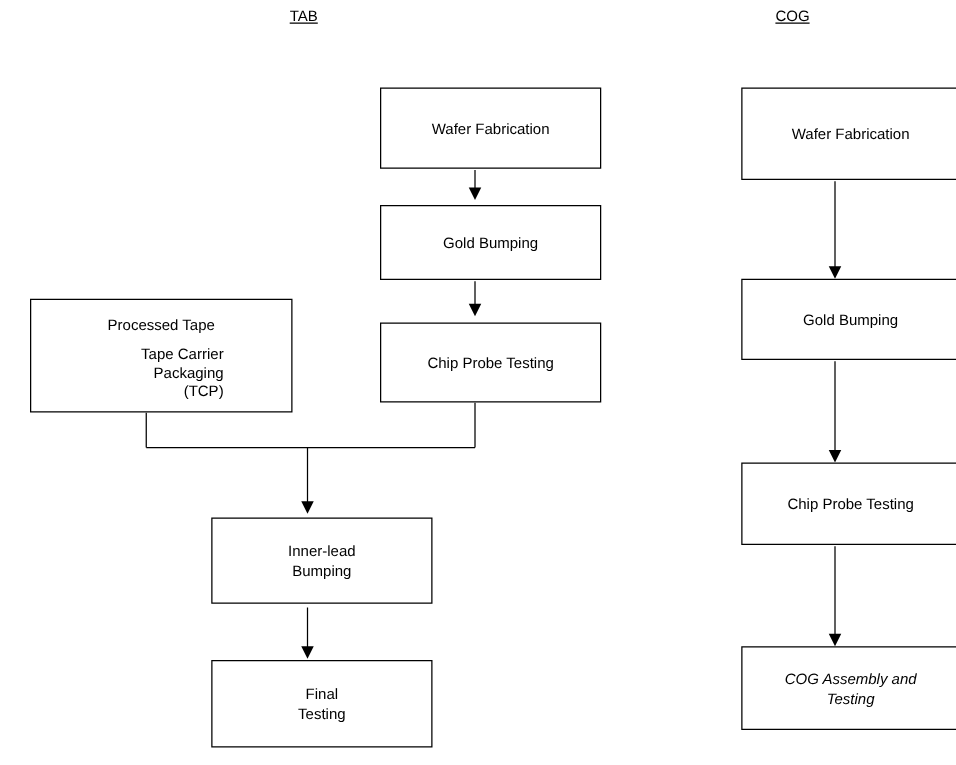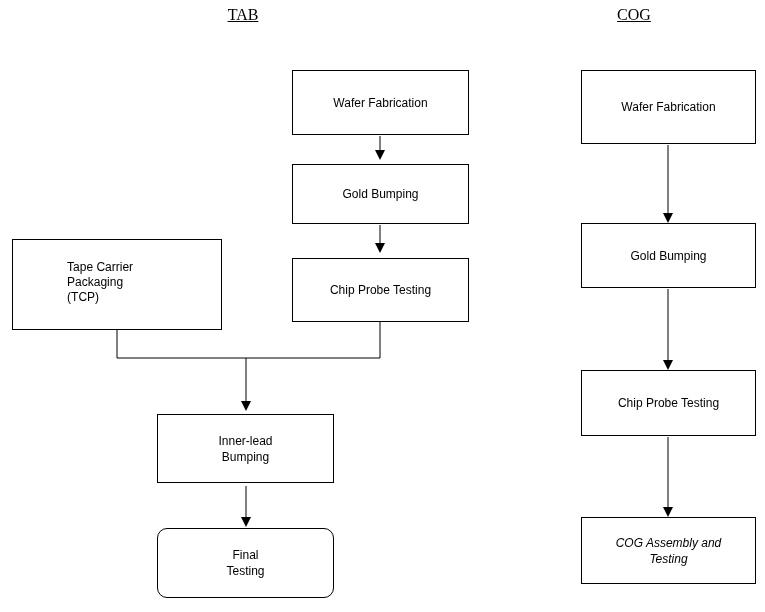--- a/index.html
+++ b/index.html
@@ -16,37 +16,37 @@
     overflow: hidden;
   }
   .canvas {
     position: absolute;
     left: 0; top: 0;
     width: 765px;
     height: 612px;
   }
   .col-title {
     position: absolute;
-    font-size: 16px;
+    font-size: 12px;
     text-decoration: underline;
     text-align: center;
     white-space: nowrap;
-    font-family: Liberation Serif, serif;
   }
   .node {
     position: absolute;
     border: 1px solid #000000;
     background: #ffffff;
     box-sizing: border-box;
     display: flex;
     align-items: center;
     justify-content: center;
     text-align: center;
     font-size: 12px;
     line-height: 16px;
+    margin-left: 12px;
   }
   .node .label {
     white-space: pre-line;
   }
   
   .node-tape {
     display: block;
     padding-top: 12px;
   }
   .node-tape .tape-title {
@@ -54,21 +54,21 @@
     font-size: 12px;
     line-height: 16px;
   }
   .node-tape .tape-cols {
     display: flex;
     justify-content: space-around;
     margin-top: 8px;
   }
   .node-tape .tape-col {
     width: 48%;
-    text-align: left;
+    text-align: right;
     font-size: 12px;
     line-height: 15px;
     white-space: pre-line;
   }
   svg.wires {
     position: absolute;
     left: 0; top: 0;
     width: 765px;
     height: 612px;
     pointer-events: none;
@@ -121,33 +121,34 @@
 
   <div class="node" style="left:292px; top:164px; width:177px; height:60px;">
     <span class="label">Gold Bumping</span>
   </div>
 
   <div class="node" style="left:292px; top:258px; width:177px; height:64px;">
     <span class="label">Chip Probe Testing</span>
   </div>
 
   <div class="node node-tape" style="left:12px; top:239px; width:210px; height:91px;">
+    <div class="tape-title">Processed Tape</div>
     <div class="tape-cols">
       <div class="tape-col">Tape Carrier
 Packaging
 (TCP)</div>
     </div>
   </div>
 
   <div class="node" style="left:157px; top:414px; width:177px; height:69px;">
     <span class="label">Inner-lead
 Bumping</span>
   </div>
 
-  <div class="node" style="left:157px; top:528px; width:177px; height:70px;border-radius:10px;">
+  <div class="node" style="left:157px; top:528px; width:177px; height:70px;">
     <span class="label">Final
 Testing</span>
   </div>
 
   <div class="node" style="left:581px; top:70px; width:175px; height:74px;">
     <span class="label">Wafer Fabrication</span>
   </div>
 
   <div class="node" style="left:581px; top:223px; width:175px; height:65px;">
     <span class="label">Gold Bumping</span>

